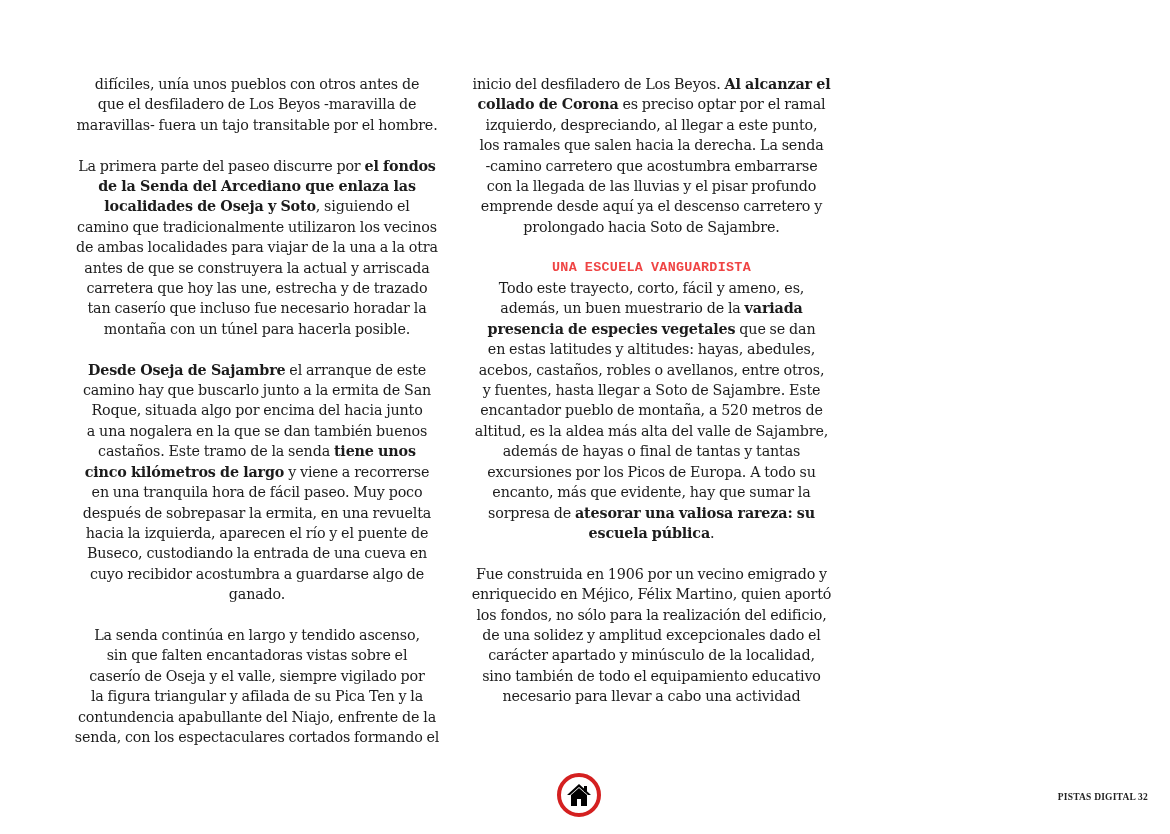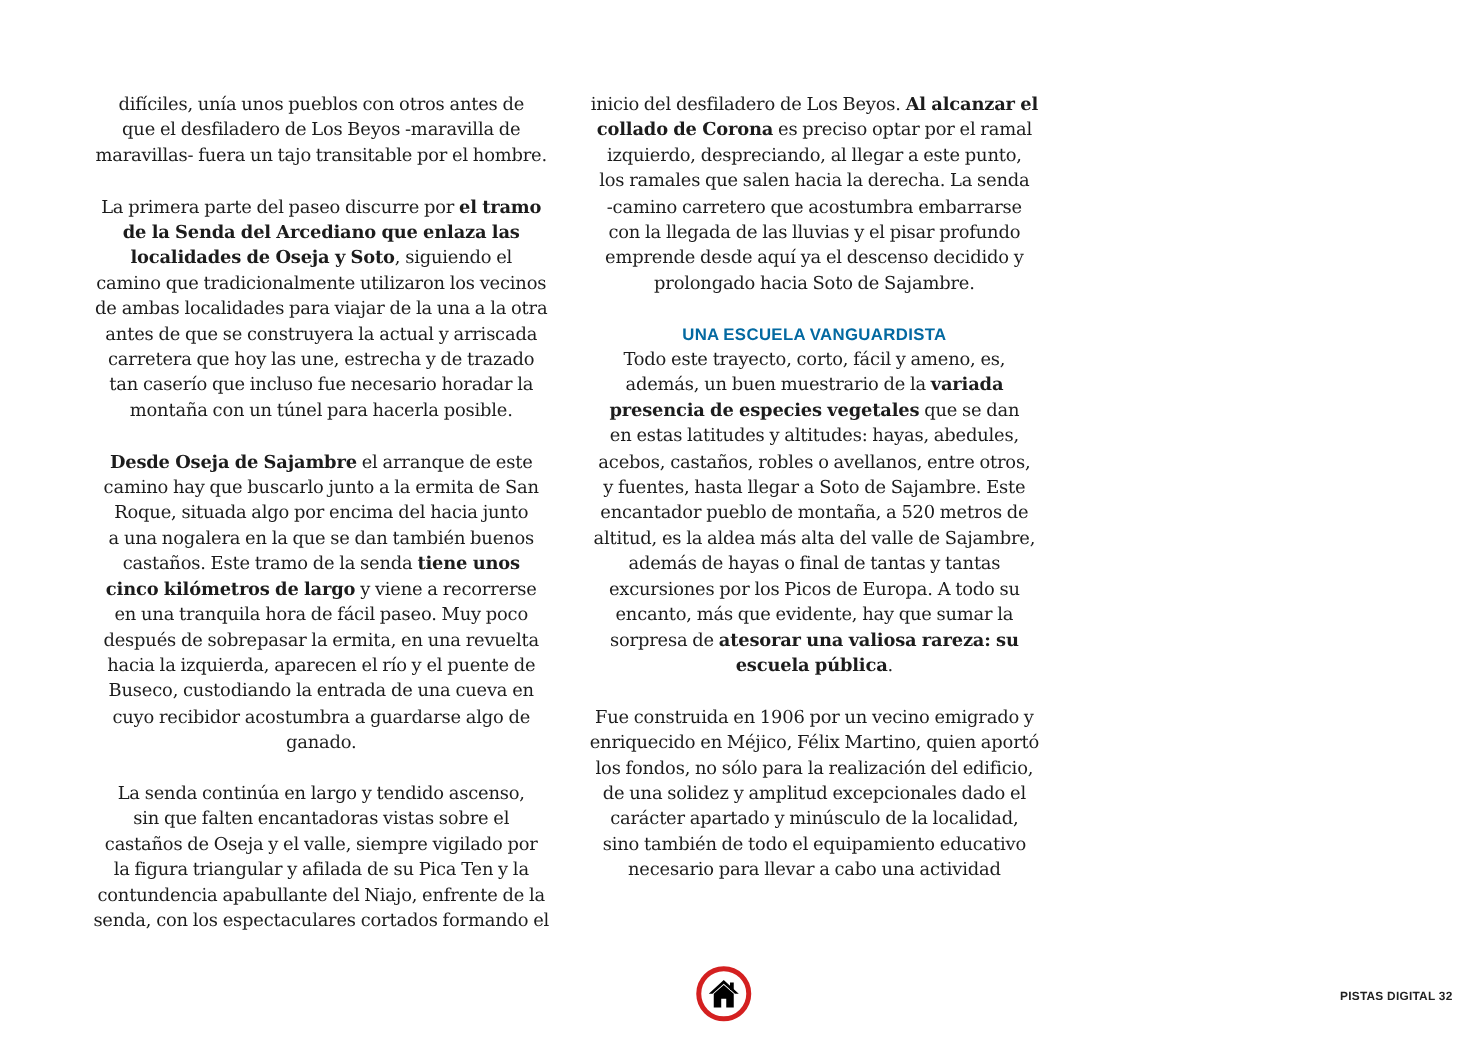--- a/index.html
+++ b/index.html
@@ -13,47 +13,47 @@
     text-align: center;
   }
   .col1 { left: 67px; width: 380px; }
   .col2 { left: 459px; width: 385px; }
   .para { margin: 0; }
   .gap { height: 20.4px; }
   .line { display: block; white-space: nowrap; }
   b { font-weight: bold; }
   .subhead {
     display: block; white-space: nowrap;
-    font-family: Liberation Sans, sans-serif; font-weight: bold;
-    font-size: 13.4px; letter-spacing: 0.3px; color: #0369a1;
+    font-family: Liberation Mono, monospace; font-weight: bold;
+    font-size: 13.4px; letter-spacing: 0.3px; color: #ef4444;
   }
   .home-btn {
     position: absolute; left: 557px; top: 773px; width: 44px; height: 44px;
     box-sizing: border-box; border: 4px solid #d42020; border-radius: 50%;
     background: #fff; display: flex; align-items: center; justify-content: center;
     cursor: pointer;
   }
   .footer-label {
-    position: absolute; right: 8px; top: 792px;
-    font-family: Liberation Sans, sans-serif; font-weight: bold; font-size: 9.5px;
+    position: absolute; right: 22px; top: 792px;
+    font-family: Liberation Serif, serif; font-weight: bold; font-size: 9.5px;
     letter-spacing: 0.2px; color: #222; text-align: right;
   }
 </style>
 </head>
 <body>
 
 <div class="col col1">
   <div class="para">
     <span class="line">difíciles, unía unos pueblos con otros antes de</span>
     <span class="line">que el desfiladero de Los Beyos -maravilla de</span>
     <span class="line">maravillas- fuera un tajo transitable por el hombre.</span>
   </div>
   <div class="gap"></div>
   <div class="para">
-    <span class="line"><span>La primera parte del paseo discurre por </span><b>el tramo</b></span>
+    <span class="line"><span>La primera parte del paseo discurre por </span><b>el fondos</b></span>
     <span class="line"><b>de la Senda del Arcediano que enlaza las</b></span>
     <span class="line"><b>localidades de Oseja y Soto</b><span>, siguiendo el</span></span>
     <span class="line">camino que tradicionalmente utilizaron los vecinos</span>
     <span class="line">de ambas localidades para viajar de la una a la otra</span>
     <span class="line">antes de que se construyera la actual y arriscada</span>
     <span class="line">carretera que hoy las une, estrecha y de trazado</span>
     <span class="line">tan caserío que incluso fue necesario horadar la</span>
     <span class="line">montaña con un túnel para hacerla posible.</span>
   </div>
   <div class="gap"></div>
@@ -68,36 +68,36 @@
     <span class="line">después de sobrepasar la ermita, en una revuelta</span>
     <span class="line">hacia la izquierda, aparecen el río y el puente de</span>
     <span class="line">Buseco, custodiando la entrada de una cueva en</span>
     <span class="line">cuyo recibidor acostumbra a guardarse algo de</span>
     <span class="line">ganado.</span>
   </div>
   <div class="gap"></div>
   <div class="para">
     <span class="line">La senda continúa en largo y tendido ascenso,</span>
     <span class="line">sin que falten encantadoras vistas sobre el</span>
-    <span class="line">castaños de Oseja y el valle, siempre vigilado por</span>
+    <span class="line">caserío de Oseja y el valle, siempre vigilado por</span>
     <span class="line">la figura triangular y afilada de su Pica Ten y la</span>
     <span class="line">contundencia apabullante del Niajo, enfrente de la</span>
     <span class="line">senda, con los espectaculares cortados formando el</span>
   </div>
 </div>
 
 <div class="col col2">
   <div class="para">
     <span class="line"><span>inicio del desfiladero de Los Beyos. </span><b>Al alcanzar el</b></span>
     <span class="line"><b>collado de Corona</b><span> es preciso optar por el ramal</span></span>
     <span class="line">izquierdo, despreciando, al llegar a este punto,</span>
     <span class="line">los ramales que salen hacia la derecha. La senda</span>
     <span class="line">-camino carretero que acostumbra embarrarse</span>
     <span class="line">con la llegada de las lluvias y el pisar profundo</span>
-    <span class="line">emprende desde aquí ya el descenso decidido y</span>
+    <span class="line">emprende desde aquí ya el descenso carretero y</span>
     <span class="line">prolongado hacia Soto de Sajambre.</span>
   </div>
   <div class="gap"></div>
   <span class="subhead">UNA ESCUELA VANGUARDISTA</span>
   <div class="para">
     <span class="line">Todo este trayecto, corto, fácil y ameno, es,</span>
     <span class="line"><span>además, un buen muestrario de la </span><b>variada</b></span>
     <span class="line"><b>presencia de especies vegetales</b><span> que se dan</span></span>
     <span class="line">en estas latitudes y altitudes: hayas, abedules,</span>
     <span class="line">acebos, castaños, robles o avellanos, entre otros,</span>

